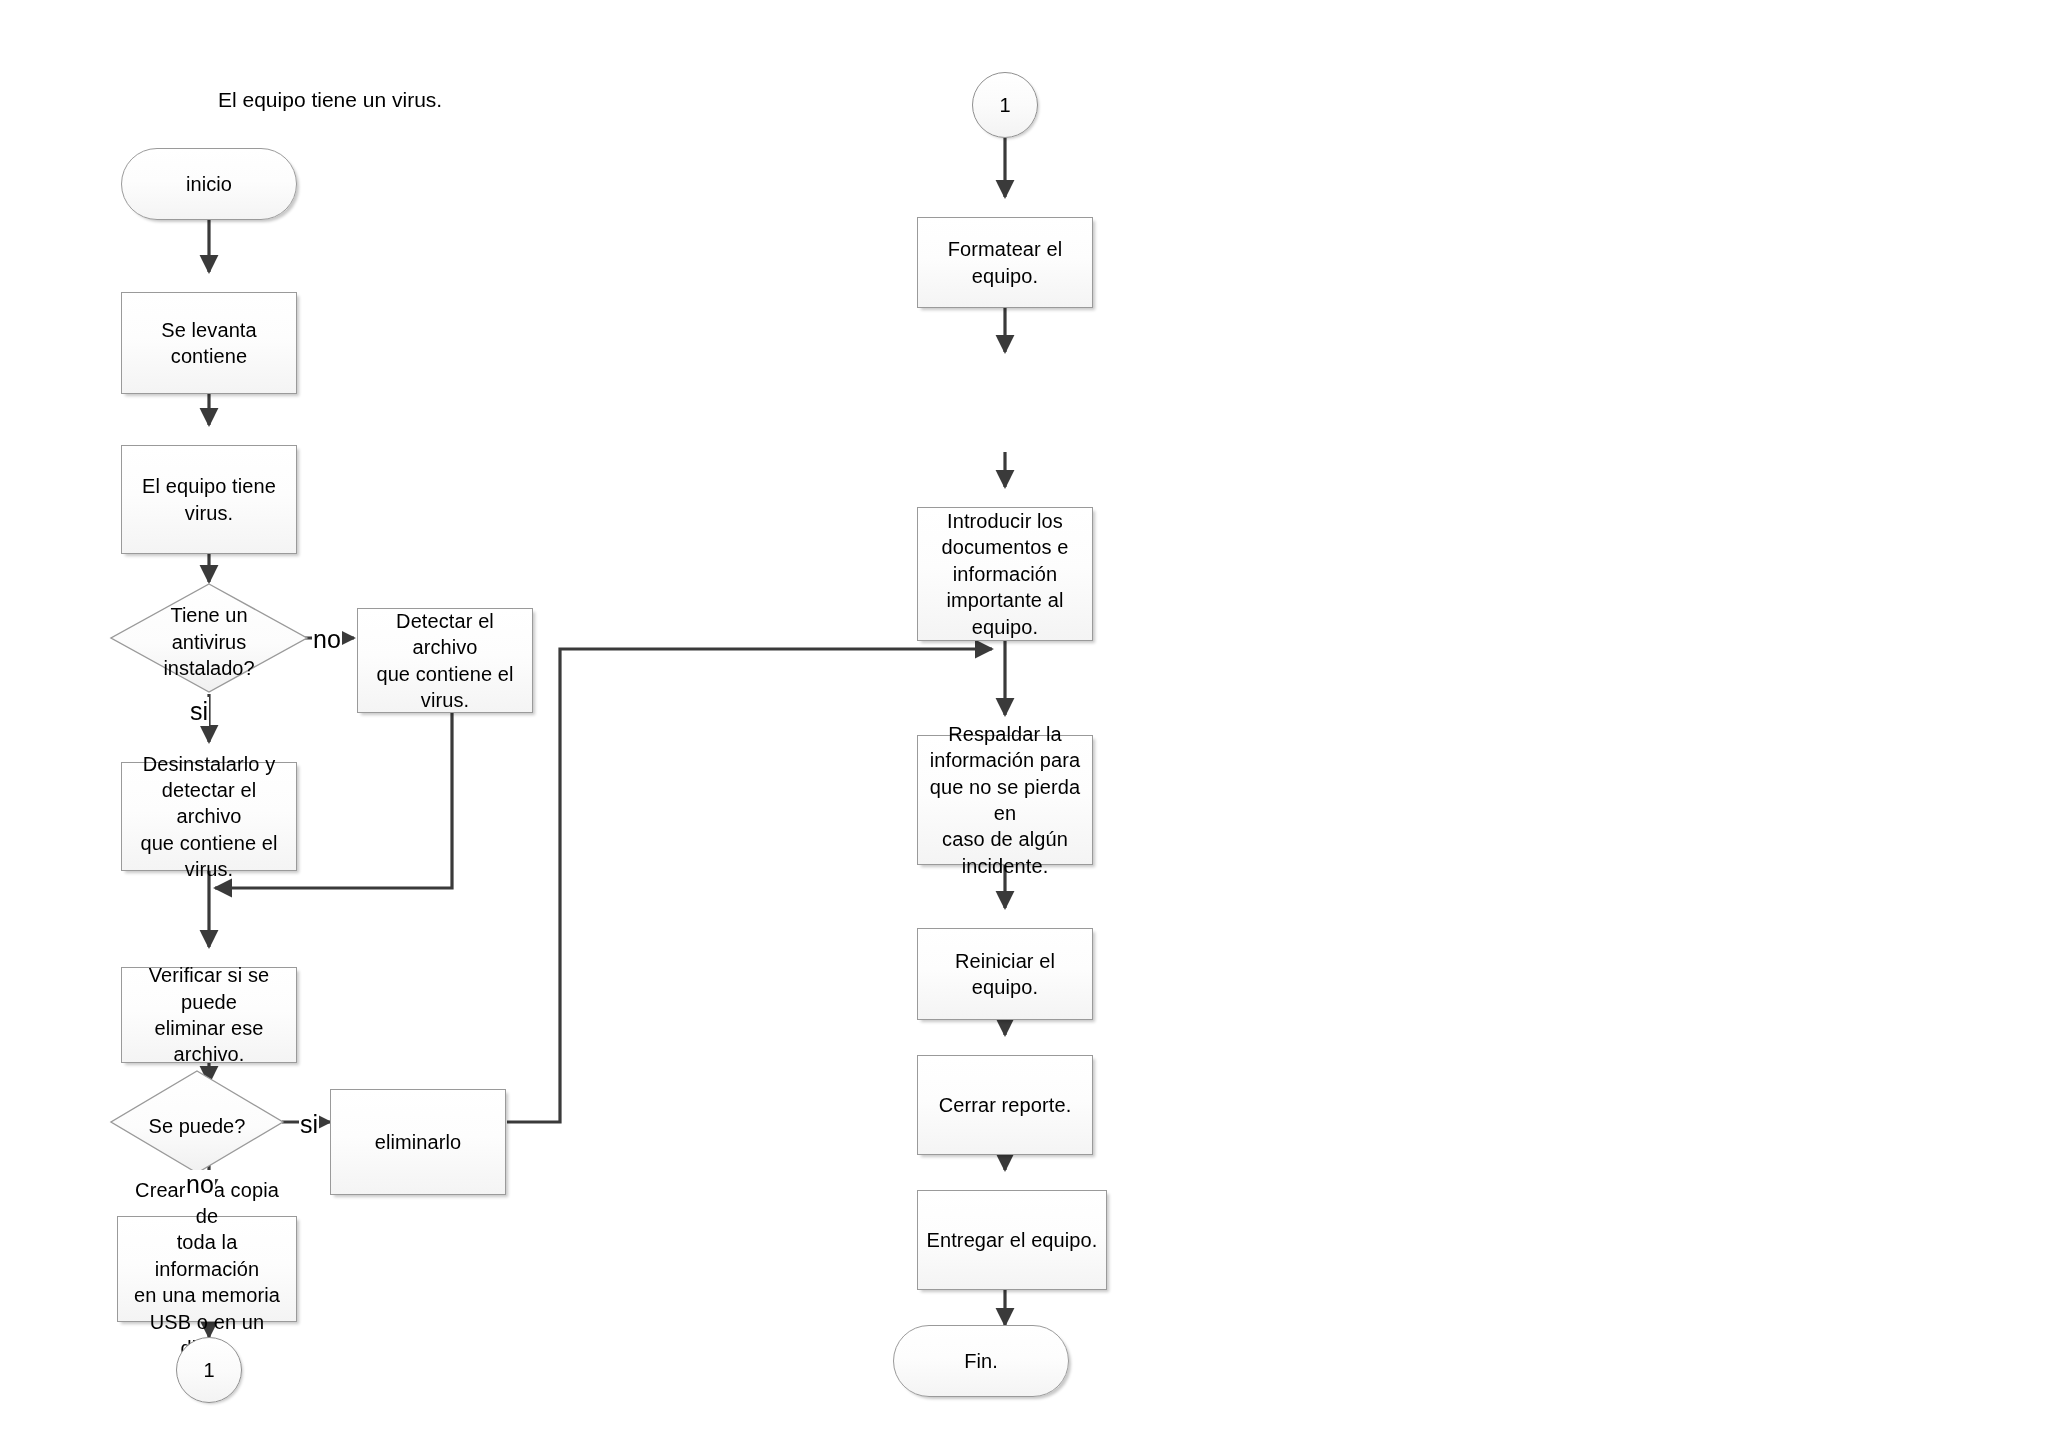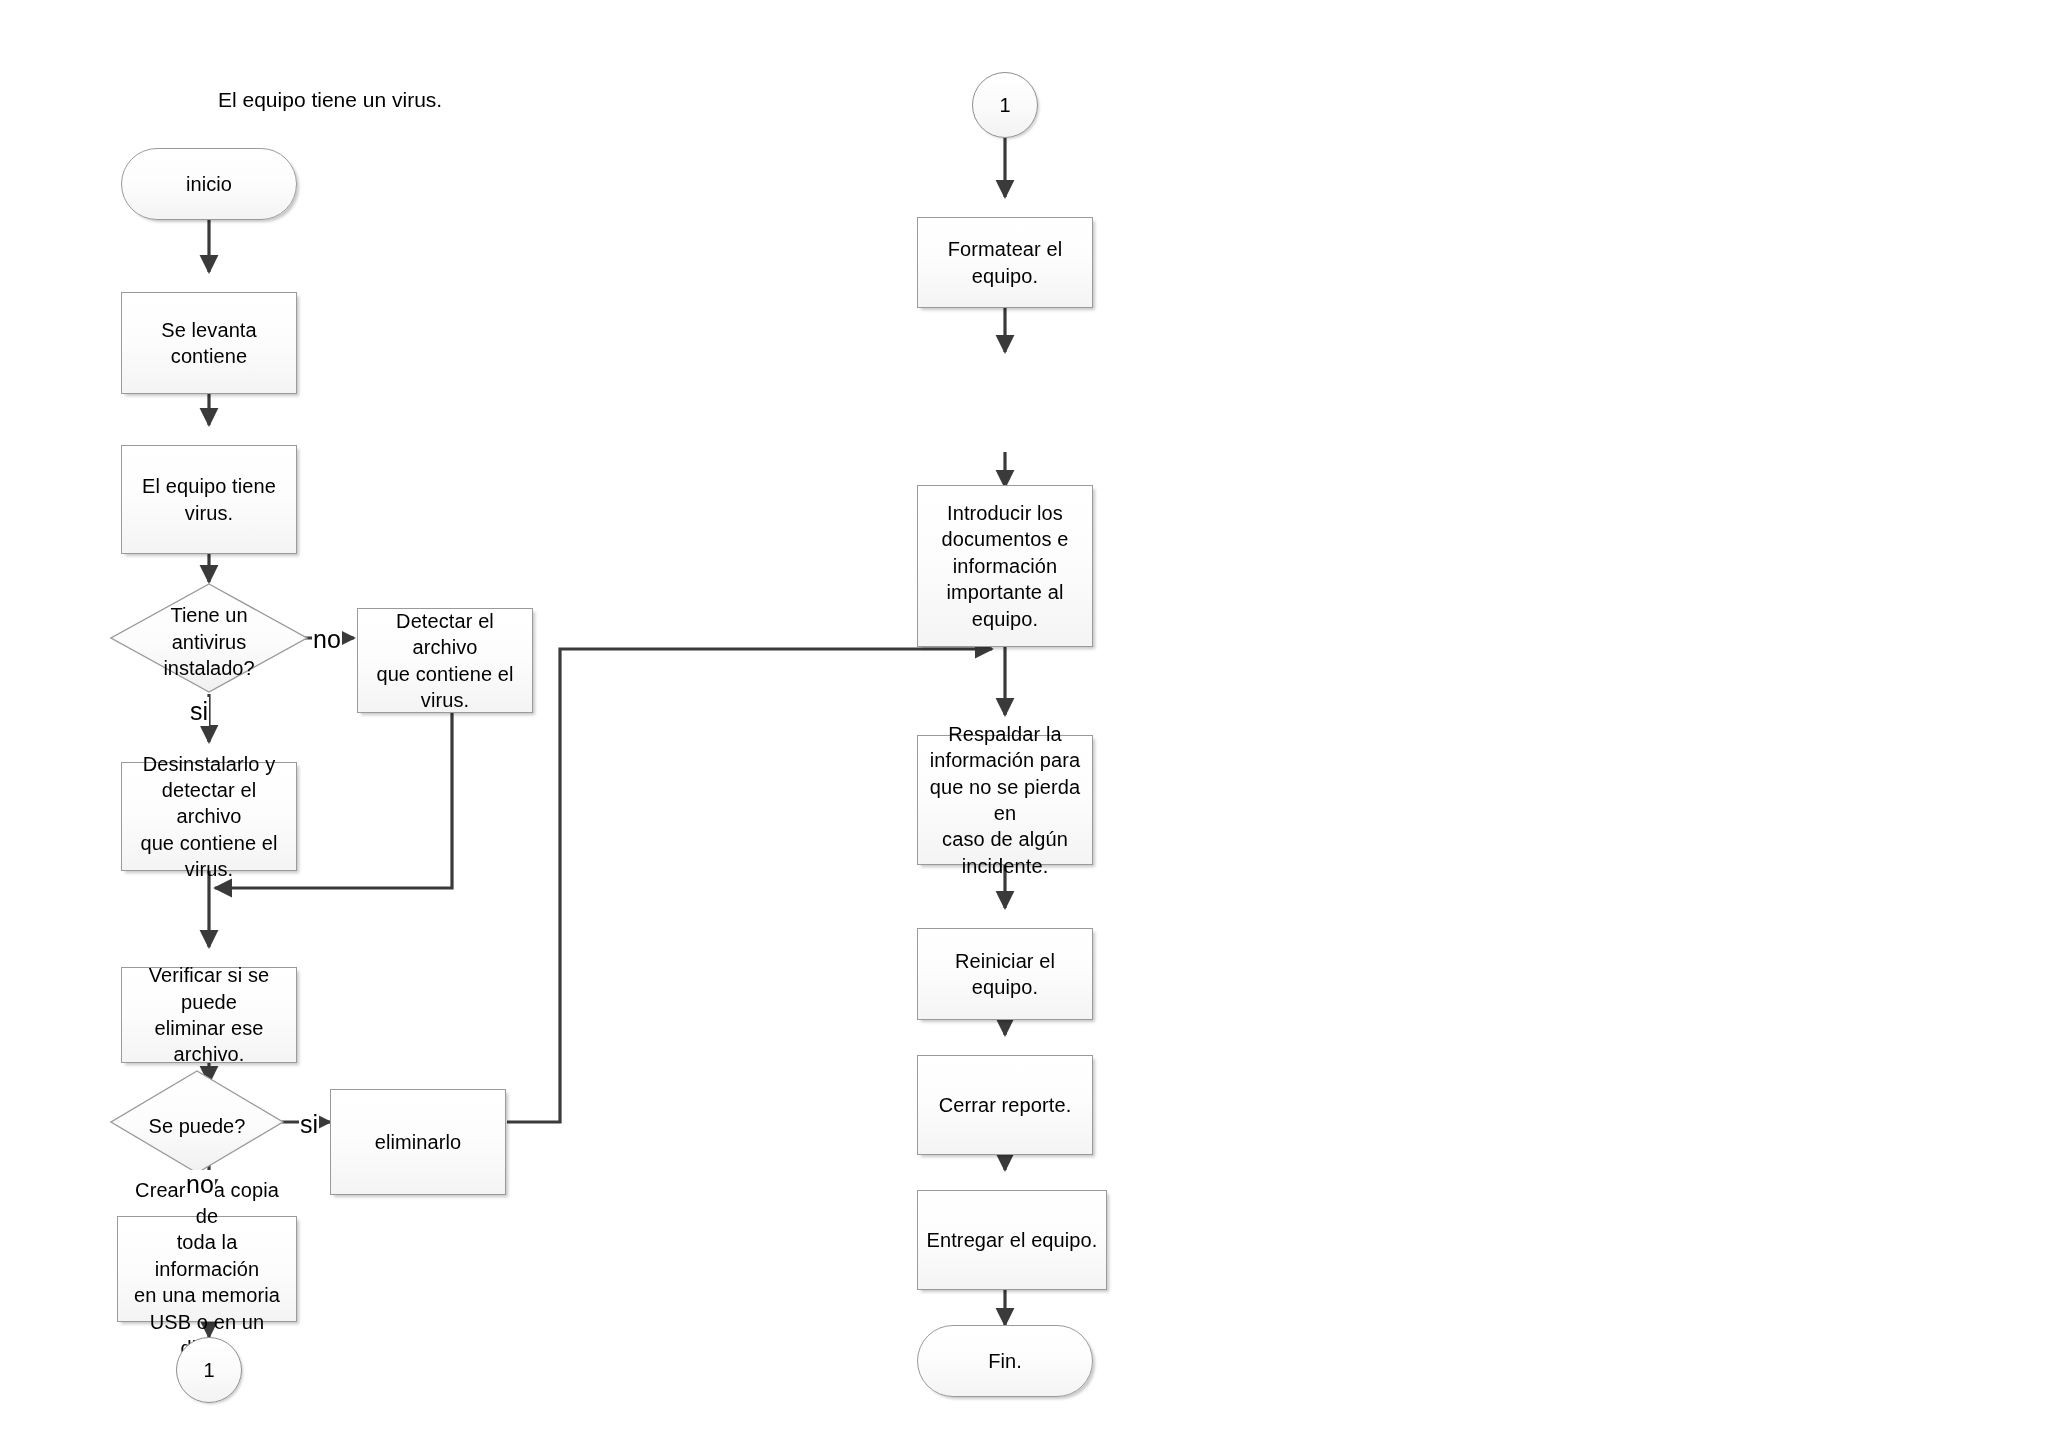--- a/index.html
+++ b/index.html
@@ -235,21 +235,21 @@
   <div class="node conn" style="left:972px; top:72px; width:66px; height:66px;">
     <span class="txt">1</span>
   </div>
 
   <div class="node proc" style="left:917px; top:197px; width:176px; height:91px;">
     <span class="txt">Formatear el
 equipo.</span>
   </div>
 
 
-  <div class="node proc" style="left:917px; top:465px; width:176px; height:162px;">
+  <div class="node proc" style="left:917px; top:487px; width:176px; height:134px;">
     <span class="txt">Introducir los
 documentos e
 información
 importante al
 equipo.</span>
   </div>
 
   <div class="node proc" style="left:917px; top:715px; width:176px; height:130px;">
     <span class="txt">Respaldar la
 información para
@@ -263,17 +263,17 @@
   </div>
 
   <div class="node proc" style="left:917px; top:1035px; width:176px; height:100px;">
     <span class="txt">Cerrar reporte.</span>
   </div>
 
   <div class="node proc" style="left:917px; top:1170px; width:190px; height:100px;">
     <span class="txt">Entregar el equipo.</span>
   </div>
 
-  <div class="node term" style="left:917px; top:1325px; width:176px; height:72px;align-items:center;">
+  <div class="node term" style="left:893px; top:1325px; width:176px; height:72px;align-items:center;">
     <span class="txt">Fin.</span>
   </div>
 
 </div>
 
 </body></html>

